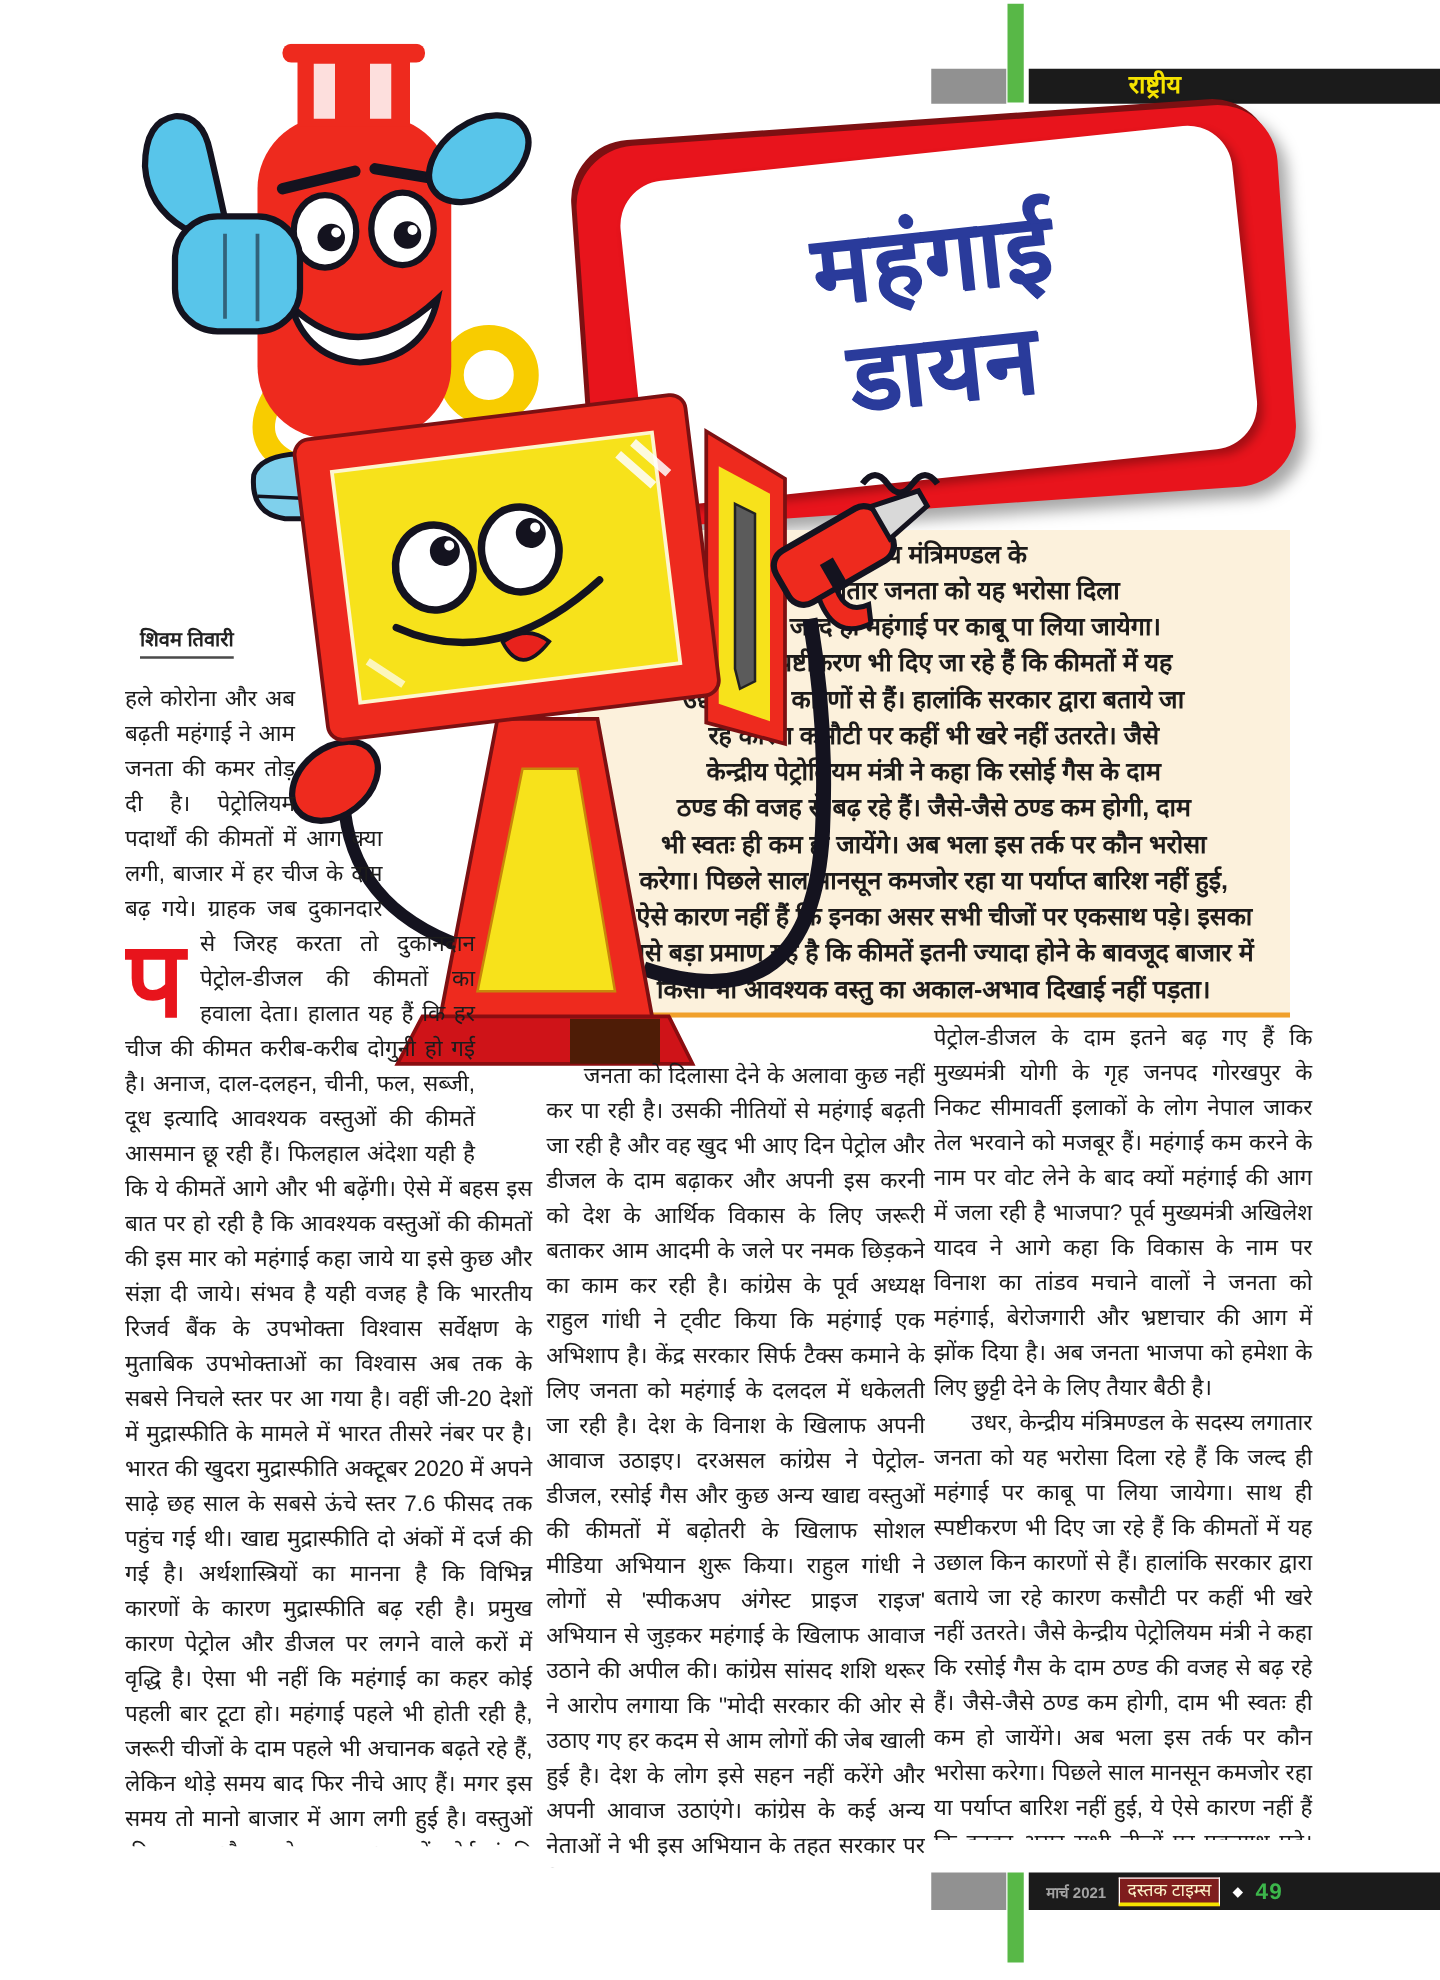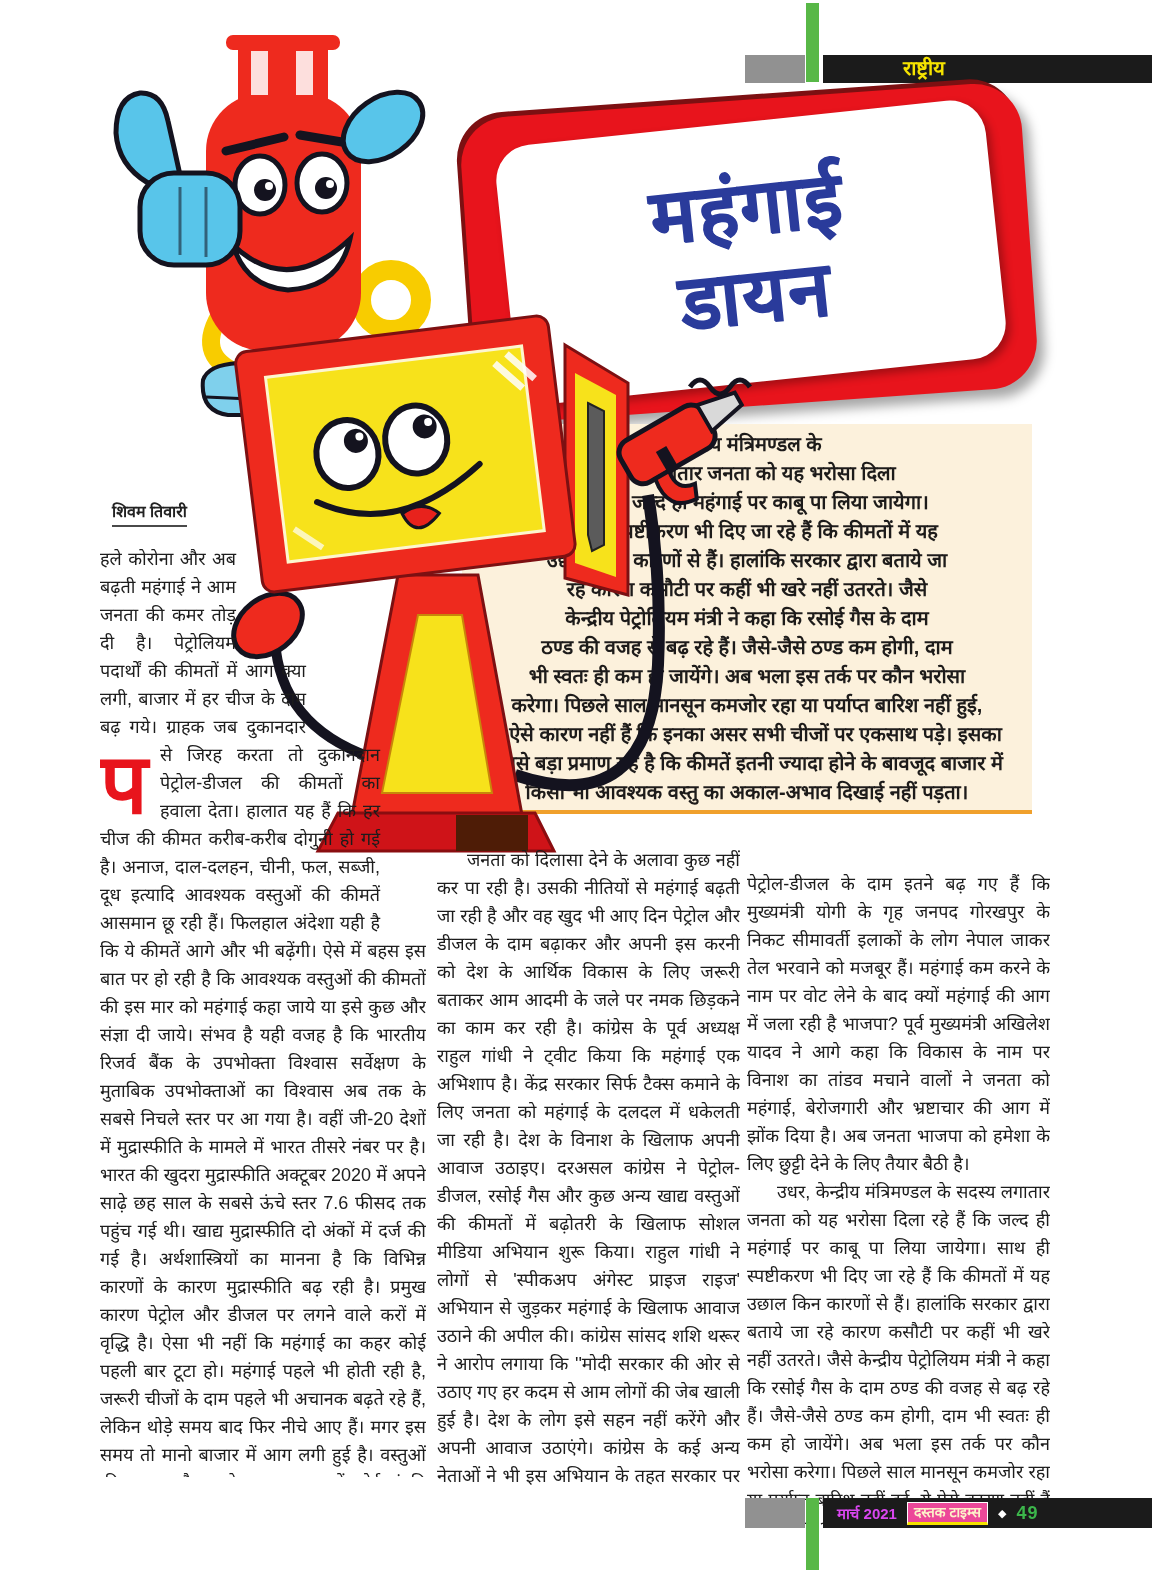--- a/index.html
+++ b/index.html
@@ -20,23 +20,23 @@
     left:823px; top:55px; width:329px; height:28px;
     color:#f5e300; font-size:20px; font-weight:bold; line-height:27px;
     padding-left:80px;
   }
   .botbar-gray { left:745px; top:1498px; width:60px; height:30px; }
   .botbar-green { left:806px; top:1498px; width:13px; height:72px; }
   .botbar-black {
     left:823px; top:1498px; width:329px; height:30px;
     display:flex; align-items:center; gap:10px; padding-left:14px;
   }
-  .footer-date { color:#d946ef; font-size:15px; font-weight:bold; }
+  .footer-date { color:#a3a3a3; font-size:12px; font-weight:bold; }
   .magazine-logo {
-    background:#ec4899; color:#fdf3c9; font-size:14px; font-weight:bold;
+    background:#7f1d1d; color:#fdf3c9; font-size:14px; font-weight:normal;
     padding:1px 6px 2px; border:1px solid #ffffff; border-bottom:3px solid #f5e300;
     line-height:16px;
   }
   .footer-diamond { color:#ffffff; font-size:11px; }
   .footer-pagenum { color:#3cb64b; font-size:18px; font-weight:bold; letter-spacing:1px; }
 
   
   .banner-red {
     position:absolute; left:468px; top:100px; width:562px; height:306px;
     background:#e8141c; border-radius:48px; transform:rotate(-4deg);
@@ -70,21 +70,21 @@
     color:#222222; border-bottom:2px solid #4a4a4a; padding-bottom:3px;
   }
   .col {
     position:absolute; text-align:justify; font-size:18px; line-height:28px;
     color:#1c1c1c; overflow:hidden;
   }
   .col p { margin:0; }
   .col p.indent { text-indent:30px; }
   .col-left  { left:100px; top:545px; width:326px; height:932px; }
   .col-mid   { left:437px; top:846px; width:303px; height:648px; }
-  .col-right { left:747px; top:870px; width:303px; height:656px; }
+  .col-right { left:747px; top:816px; width:303px; height:656px; }
   .dropcap {
     float:left; width:52px; font-size:84px; line-height:74px; font-weight:bold;
     color:#e8141c; margin:6px 8px 0 0;
   }
   .sp { float:right; clear:right; }
   .sp-a { width:190px; height:112px; }
   .sp-b { width:120px; height:84px; }
   .sp-c { width:46px; height:196px; }
 
   

